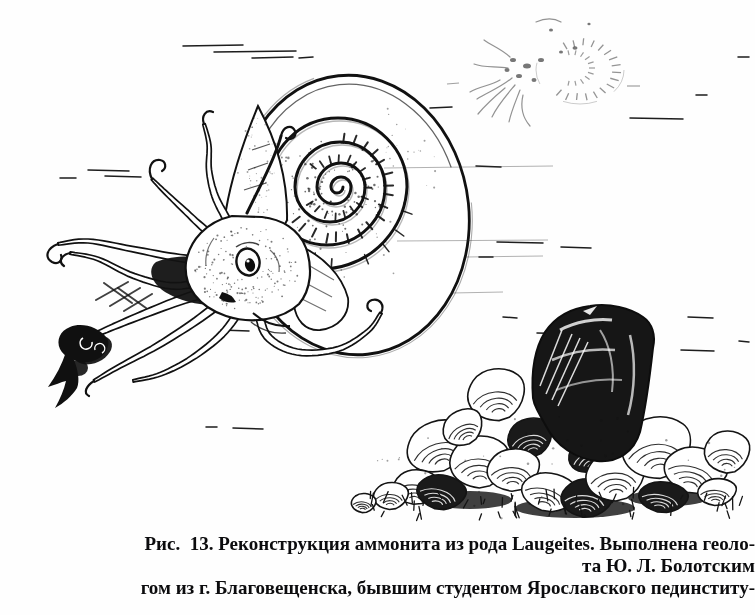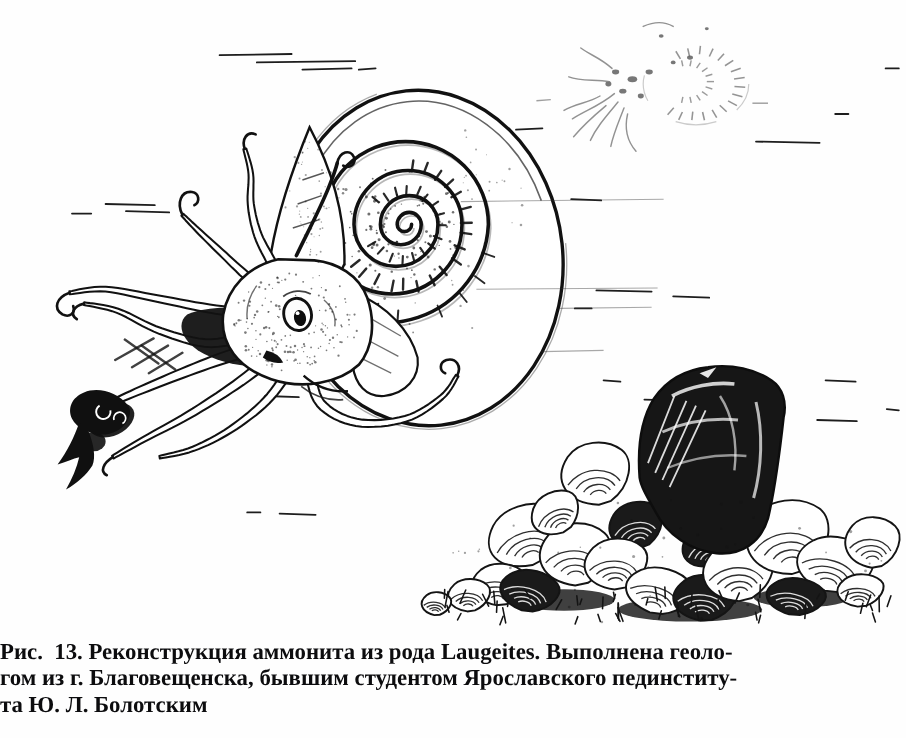--- a/index.html
+++ b/index.html
@@ -1,20 +1,20 @@
 <!DOCTYPE html>
 <html><head>
 <meta charset="utf-8">
 <style>
   html,body{margin:0;padding:0;background:#ffffff;}
   body{width:755px;height:615px;overflow:hidden;position:relative;
        font-family:"Liberation Serif", serif;}
   figure{margin:0;position:absolute;inset:0;background:#fefefe;}
   svg{position:absolute;left:0;top:0;display:block;}
-  .caption{position:absolute;left:0;right:0;top:533px;text-align:left;
+  .caption{position:absolute;left:0;right:0;top:533px;text-align:right;
            font-family:"Liberation Serif", serif;font-weight:700;
            font-size:19px;line-height:22px;color:#0c0c0e;letter-spacing:0px;}
   .caption div{white-space:pre;}
 </style>
 </head>
 <body>
 
 <figure>
   <svg width="755" height="535" viewBox="0 0 755 535">
     <g id="g-dashes">
@@ -825,16 +825,16 @@
         <ellipse cx="250" cy="265" rx="5" ry="6.8" transform="rotate(-12 250 265)" fill="#0c0c0c"></ellipse>
         <circle cx="248" cy="261" r="1.6" fill="#ffffff"></circle>
         <path fill="none" stroke="#111111" stroke-width="1.5" opacity="0.8" d="M236,247 C243,242 252,241 259,245"></path>
         <path fill="#111" d="M222,292 q10,2 14,10 q-9,2 -17,-4 z"></path>
         <path fill="none" stroke="#111111" stroke-width="2" d="M253,313 C263,322 276,327 290,326"></path>
         <path fill="none" stroke="#111111" stroke-width="1.4" opacity="0.8" d="M251,322 C261,330 273,334 286,333"></path>
       </g>
   </svg>
   <figcaption class="caption">
     <div>Рис.  13. Реконструкция аммонита из рода Laugeites. Выполнена геоло-</div>
+    <div>та Ю. Л. Болотским</div>
     <div>гом из г. Благовещенска, бывшим студентом Ярославского пединститу-</div>
-    <div>та Ю. Л. Болотским</div>
   </figcaption>
 </figure>
 
 </body></html>

